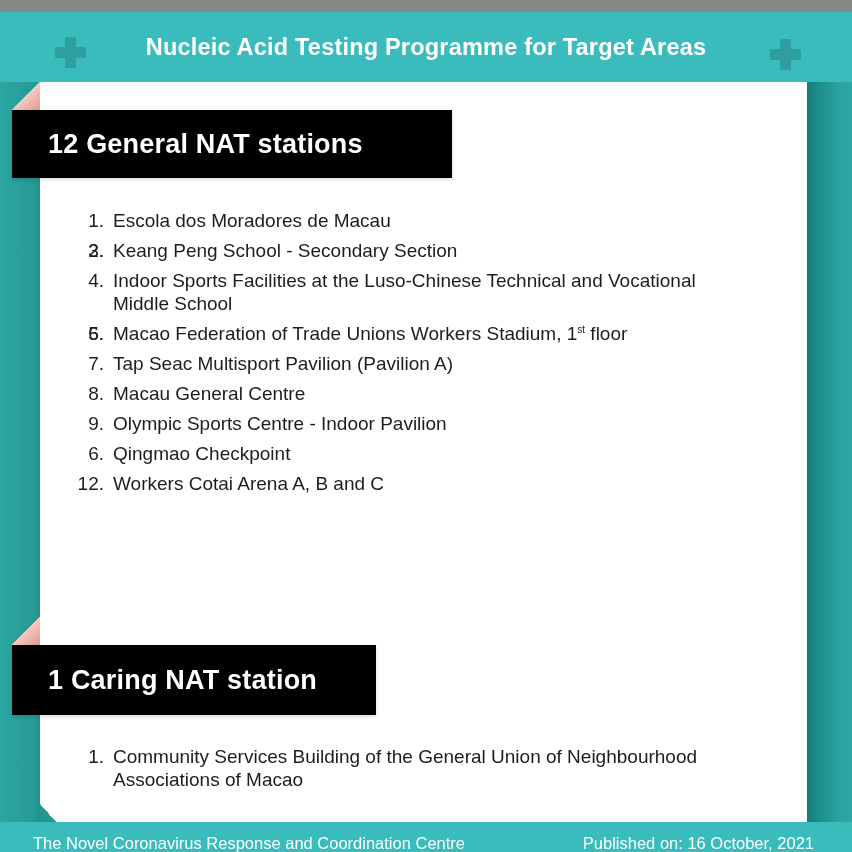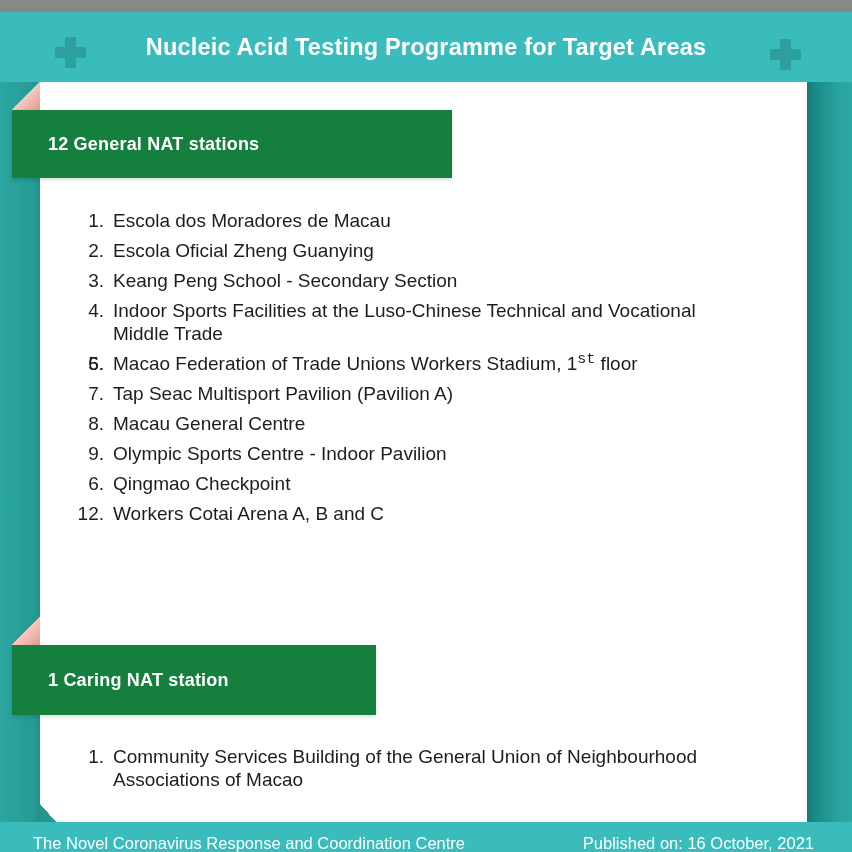--- a/index.html
+++ b/index.html
@@ -46,41 +46,41 @@
   }
 
   
   .fold {
     position:absolute; left:12px; width:28px; height:28px;
     background:linear-gradient(to bottom right, rgba(0,0,0,0) 49.4%, #f5c9c0 50%, #e29a8e 100%);
   }
   .fold-1 { top:70px; }
   .fold-2 { top:605px; }
   .ribbon {
-    position:absolute; left:12px; background:#15803d; color:#ffffff;
-    font-weight:bold; font-size:18px; letter-spacing:0.2px;
+    position:absolute; left:12px; background:#000000; color:#ffffff;
+    font-weight:bold; font-size:27px; letter-spacing:0.2px;
     display:flex; align-items:center; box-sizing:border-box; padding-left:36px;
     box-shadow:0 2px 4px rgba(0,0,0,0.14);
     z-index:4;
   }
   .ribbon-1 { top:98px;  width:440px; height:68px; }
   .ribbon-2 { top:633px; width:364px; height:70px;text-align:center; }
 
   
   .nat-list {
     position:absolute; left:40px; width:748px; margin:0; padding:0;
     list-style:none; color:#1d1d1f; font-size:19px; line-height:23px;
   }
   .list-general { top:197px; }
   .list-caring  { top:733px; }
   .nat-list li { position:relative; padding-left:73px; margin-bottom:7px; }
   .nat-list .num {
     position:absolute; left:0; top:0; width:64px; text-align:right;
   }
-  .nat-list sup { font-size:15px; line-height:0;font-family:Liberation Mono, monospace; }
+  .nat-list sup { font-size:10px; line-height:0; }
 
   
   .footer {
     position:absolute; left:0; top:810px; width:852px; height:42px;
     background:#3bbcbc; color:#ffffff; font-size:16.5px;
     display:flex; align-items:center; justify-content:space-between;
     box-sizing:border-box; padding:0 38px 0 33px; z-index:5;
   }
 </style>
 </head>
@@ -110,30 +110,29 @@
     <span>12 General NAT stations</span>
   </div>
 
   <ol class="nat-list list-general">
     <li>
       <span class="num">1.</span>
       <span>Escola dos Moradores de Macau</span>
     </li>
     <li>
       <span class="num">2.</span>
-      <span>Escola Oficial Zheng Guanying</span>
     </li>
     <li>
       <span class="num">3.</span>
       <span>Keang Peng School - Secondary Section</span>
     </li>
     <li>
       <span class="num">4.</span>
       <div>Indoor Sports Facilities at the Luso-Chinese Technical and Vocational</div>
-      <div>Middle Trade</div>
+      <div>Middle School</div>
     </li>
     <li>
       <span class="num">5.</span>
     </li>
     <li>
       <span class="num">6.</span>
       <span><span>Macao Federation of Trade Unions Workers Stadium, 1</span><sup>st</sup><span> floor</span></span>
     </li>
     <li>
       <span class="num">7.</span>

